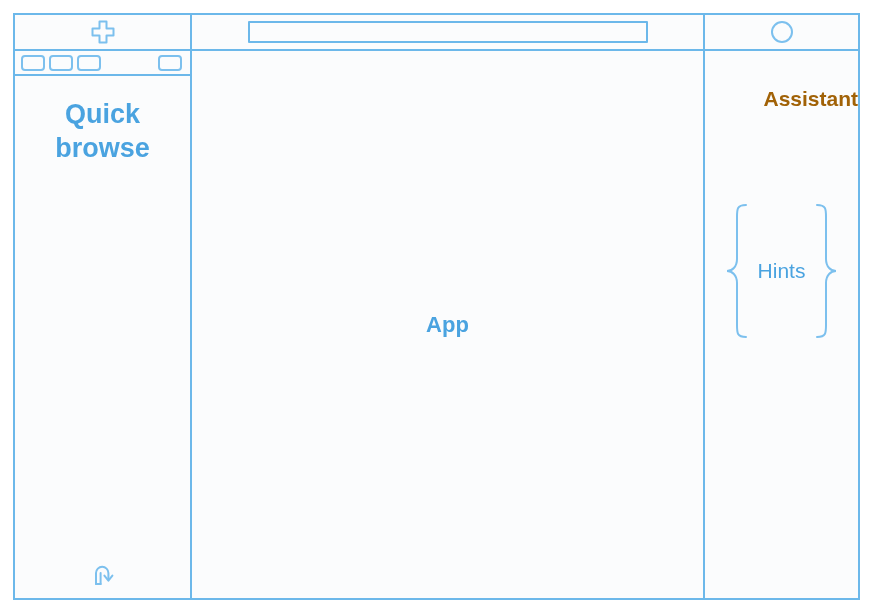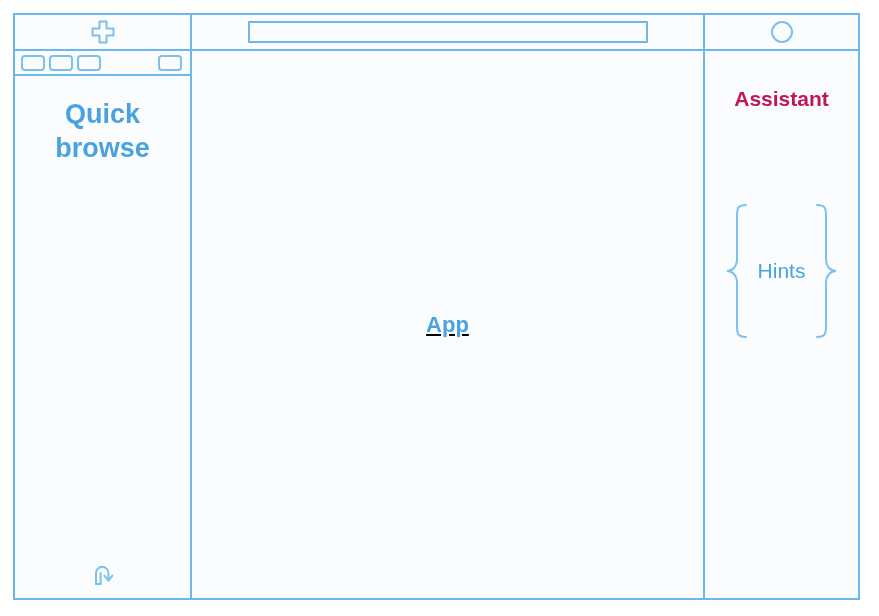--- a/index.html
+++ b/index.html
@@ -108,21 +108,20 @@
     width: 177px;
     border-right: 2px solid #6cb8ea;
   }
   .col-center {
     left: 177px;
     width: 513px;
     border-right: 2px solid #6cb8ea;
     display: flex;
     align-items: center;
     justify-content: center;
-    text-decoration: underline;
   }
   .col-right {
     left: 690px;
     right: 0;
   }
 
   
   .tab-strip {
     position: relative;
     height: 25px;
@@ -172,24 +171,24 @@
   
   .app-label {
     font-size: 22px;
     font-weight: bold;
     color: #4aa3e0;
   }
 
   
   .assistant-title {
     margin: 36px 0 0 0;
-    text-align: center;
+    text-align: right;
     font-size: 21px;
     font-weight: bold;
-    color: #be185d;
+    color: #a16207;
   }
   .hints-block {
     position: absolute;
     left: 0;
     right: 0;
     top: 150px;
     display: flex;
     align-items: center;
     justify-content: center;
   }

